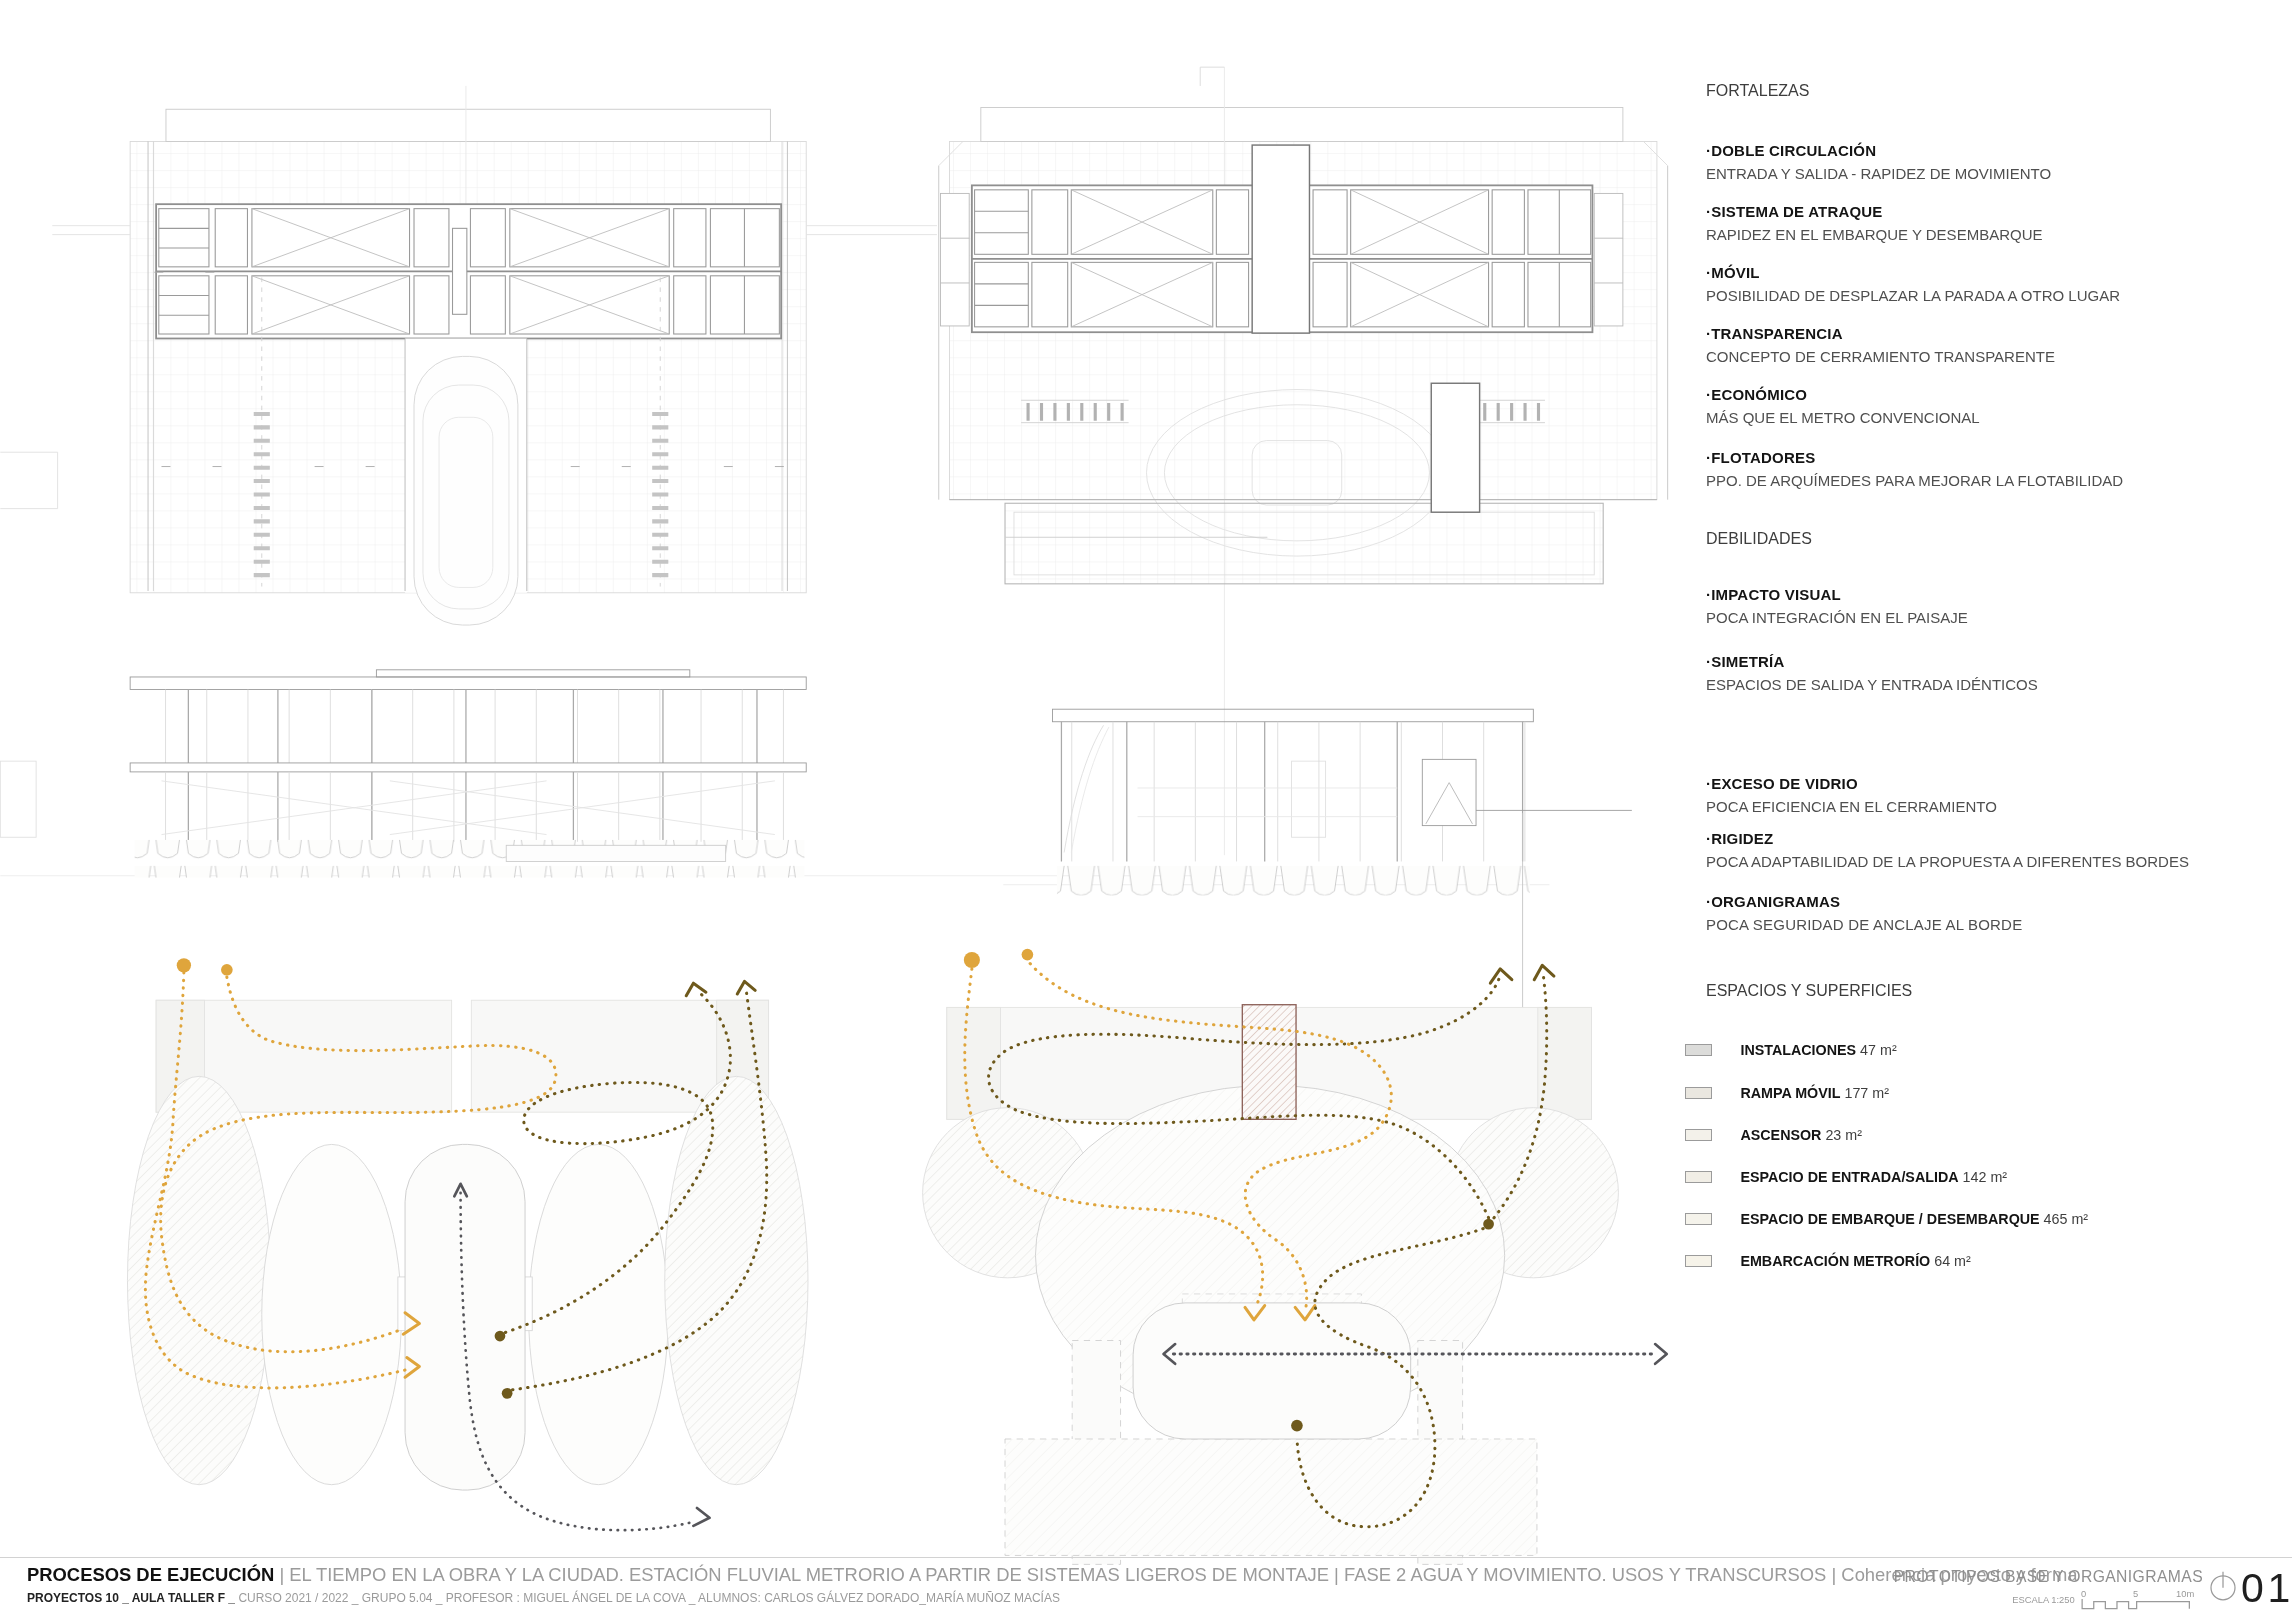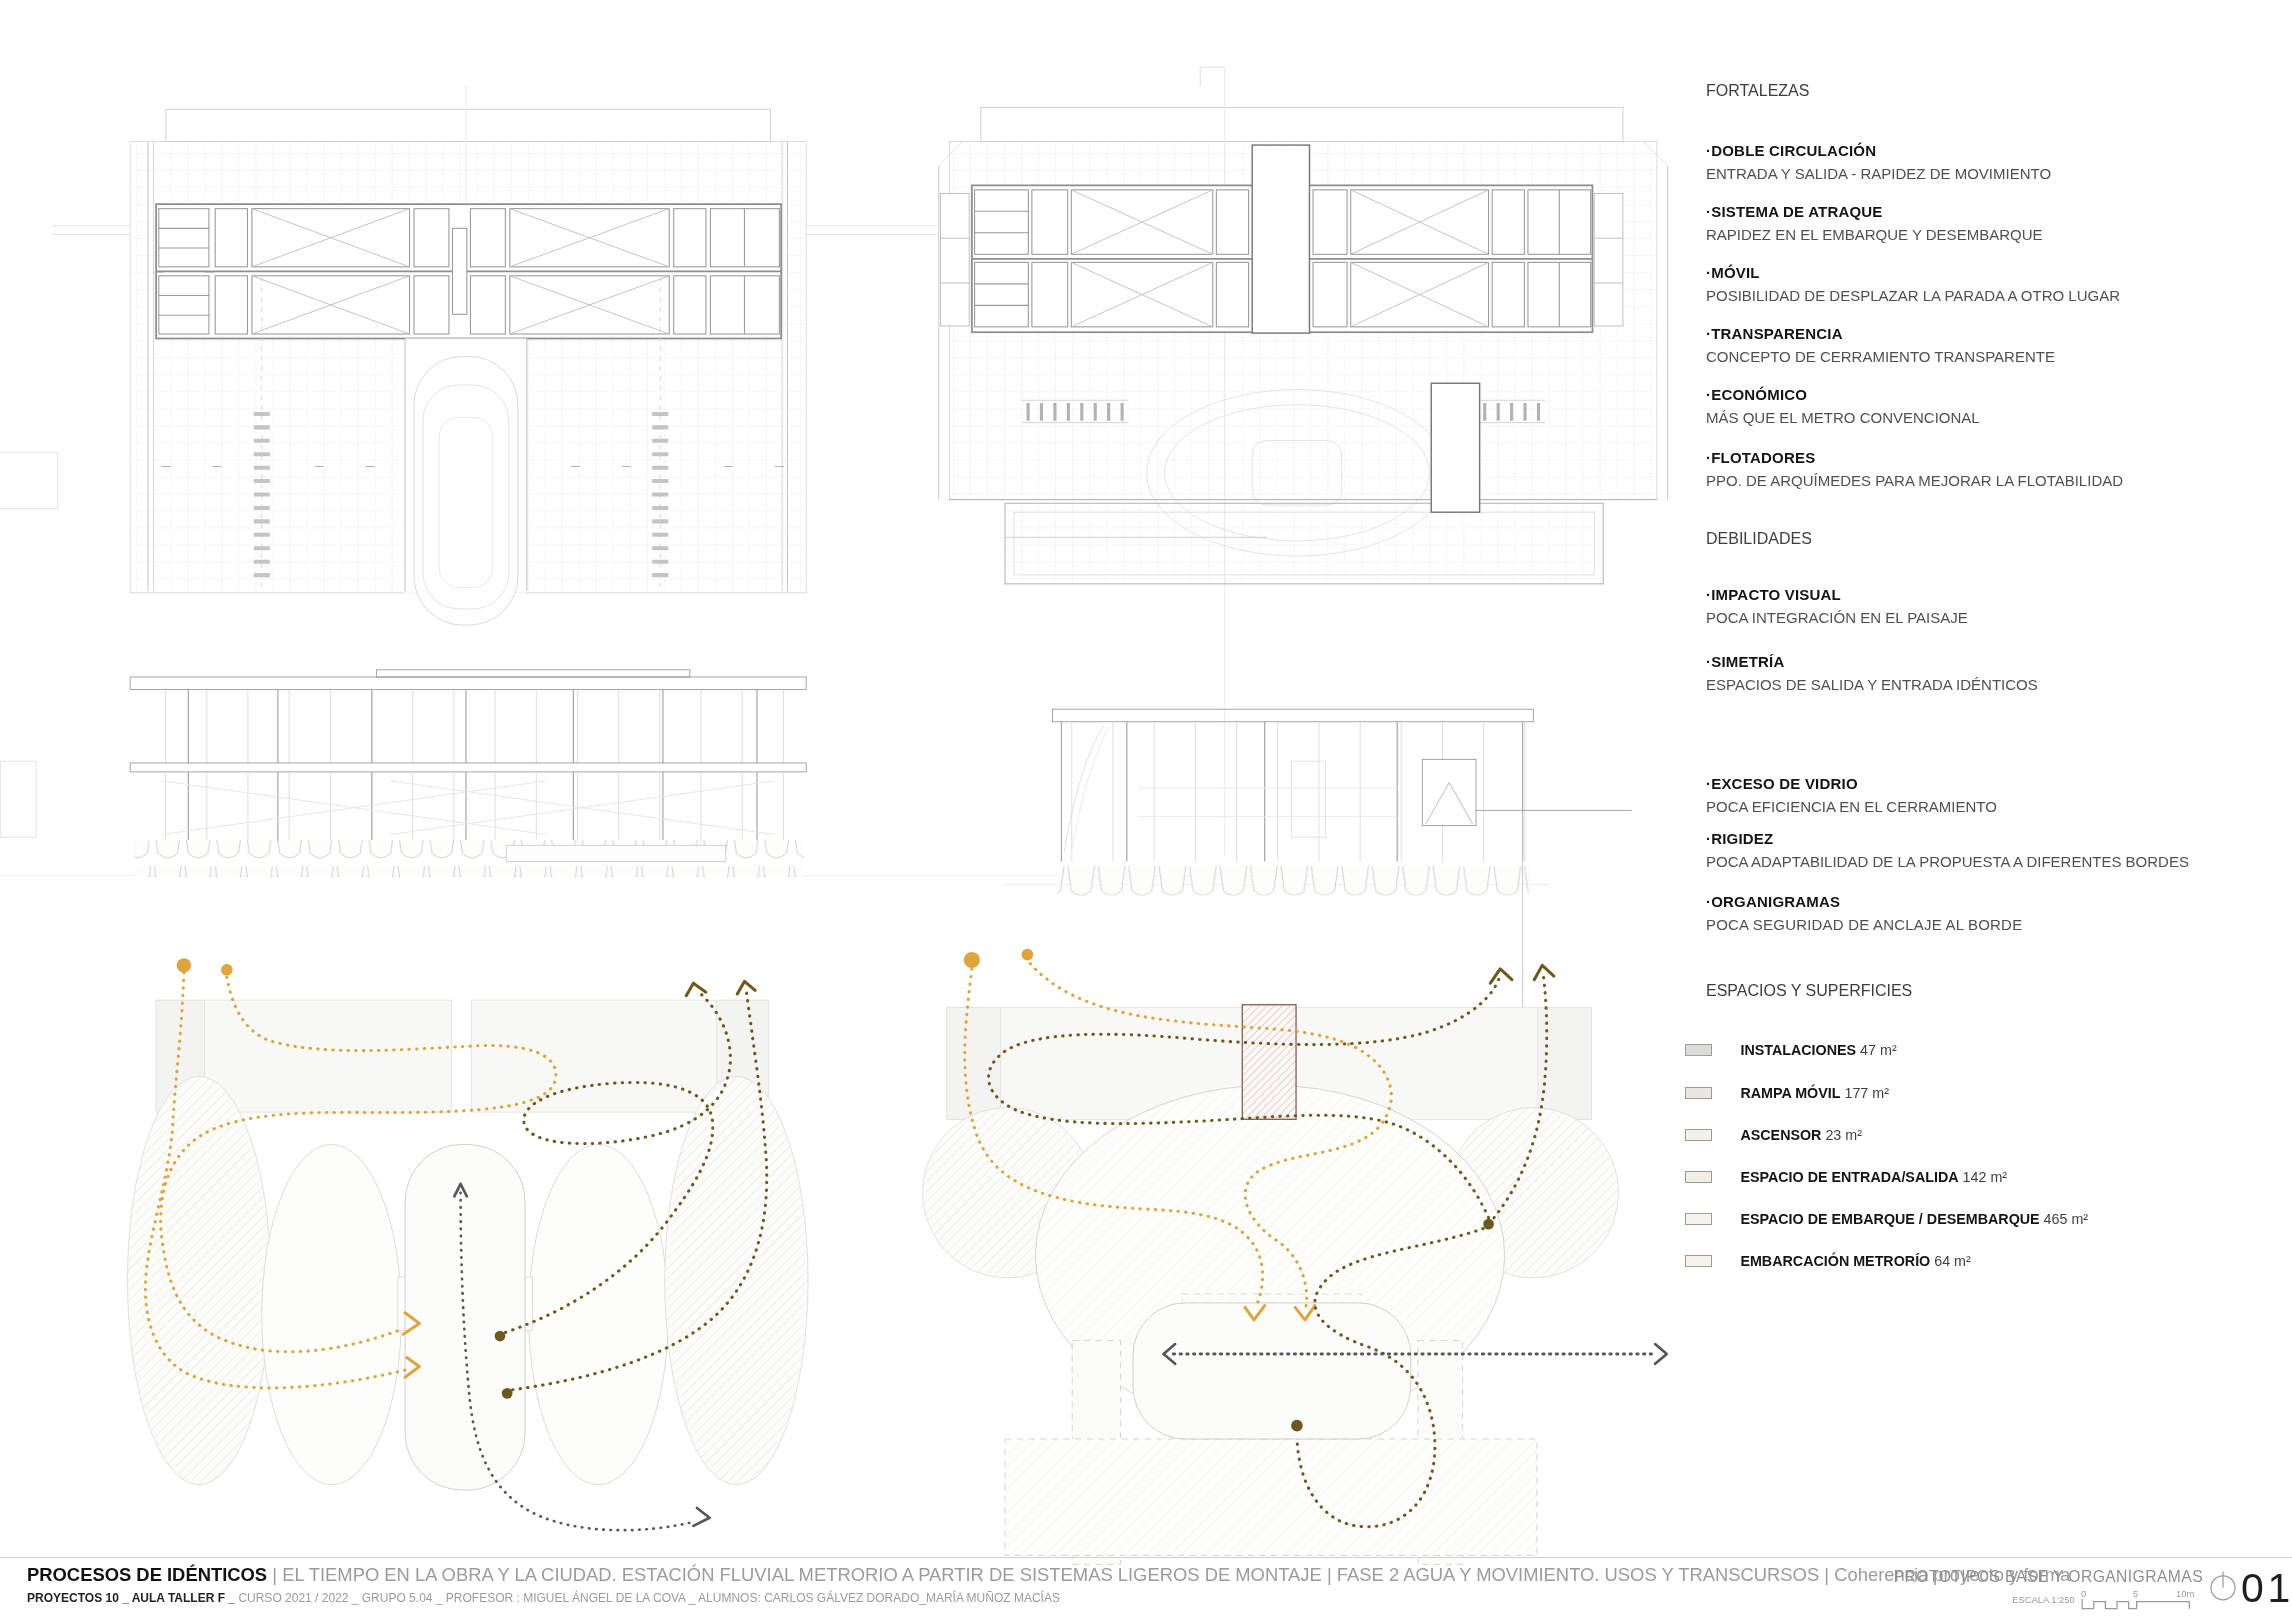--- a/index.html
+++ b/index.html
@@ -403,21 +403,21 @@
     <span class="tx"><b>ESPACIO DE EMBARQUE / DESEMBARQUE</b> <span>465 m²</span></span>
   </div>
   <div class="leg" style="top:1253px">
     <span class="sw" style="background-color: rgb(246, 243, 233);"></span>
     <span class="tx"><b>EMBARCACIÓN METRORÍO</b> <span>64 m²</span></span>
   </div>
 </aside>
 
 <div class="f-rule"></div>
 
-<p class="f-title"><b>PROCESOS DE IDÉNTICOS</b><span> | EL TIEMPO EN LA OBRA Y LA CIUDAD. ESTACIÓN FLUVIAL METRORIO A PARTIR DE SISTEMAS LIGEROS DE MONTAJE | FASE 2 AGUA Y MOVIMIENTO. USOS Y TRANSCURSOS | Coherencia  proyecto y forma</span></p>
+<p class="f-title"><b>PROCESOS DE EJECUCIÓN</b><span> | EL TIEMPO EN LA OBRA Y LA CIUDAD. ESTACIÓN FLUVIAL METRORIO A PARTIR DE SISTEMAS LIGEROS DE MONTAJE | FASE 2 AGUA Y MOVIMIENTO. USOS Y TRANSCURSOS | Coherencia  proyecto y forma</span></p>
 <p class="f-credits"><b>PROYECTOS 10 _ AULA TALLER F _ </b><span>CURSO 2021 / 2022 _ GRUPO 5.04 _ PROFESOR : MIGUEL ÁNGEL DE LA COVA _ ALUMNOS: CARLOS GÁLVEZ DORADO_MARÍA MUÑOZ MACÍAS</span></p>
 
 <div class="pbt">PROTOTIPOS BASE Y ORGANIGRAMAS</div>
 
 <div class="scl">
   <span class="scl-lab">ESCALA 1:250</span>
   <span class="bar">
     <span class="tk t0">0</span>
     <span class="tk t5">5</span>
     <span class="tk t10">10m</span>

